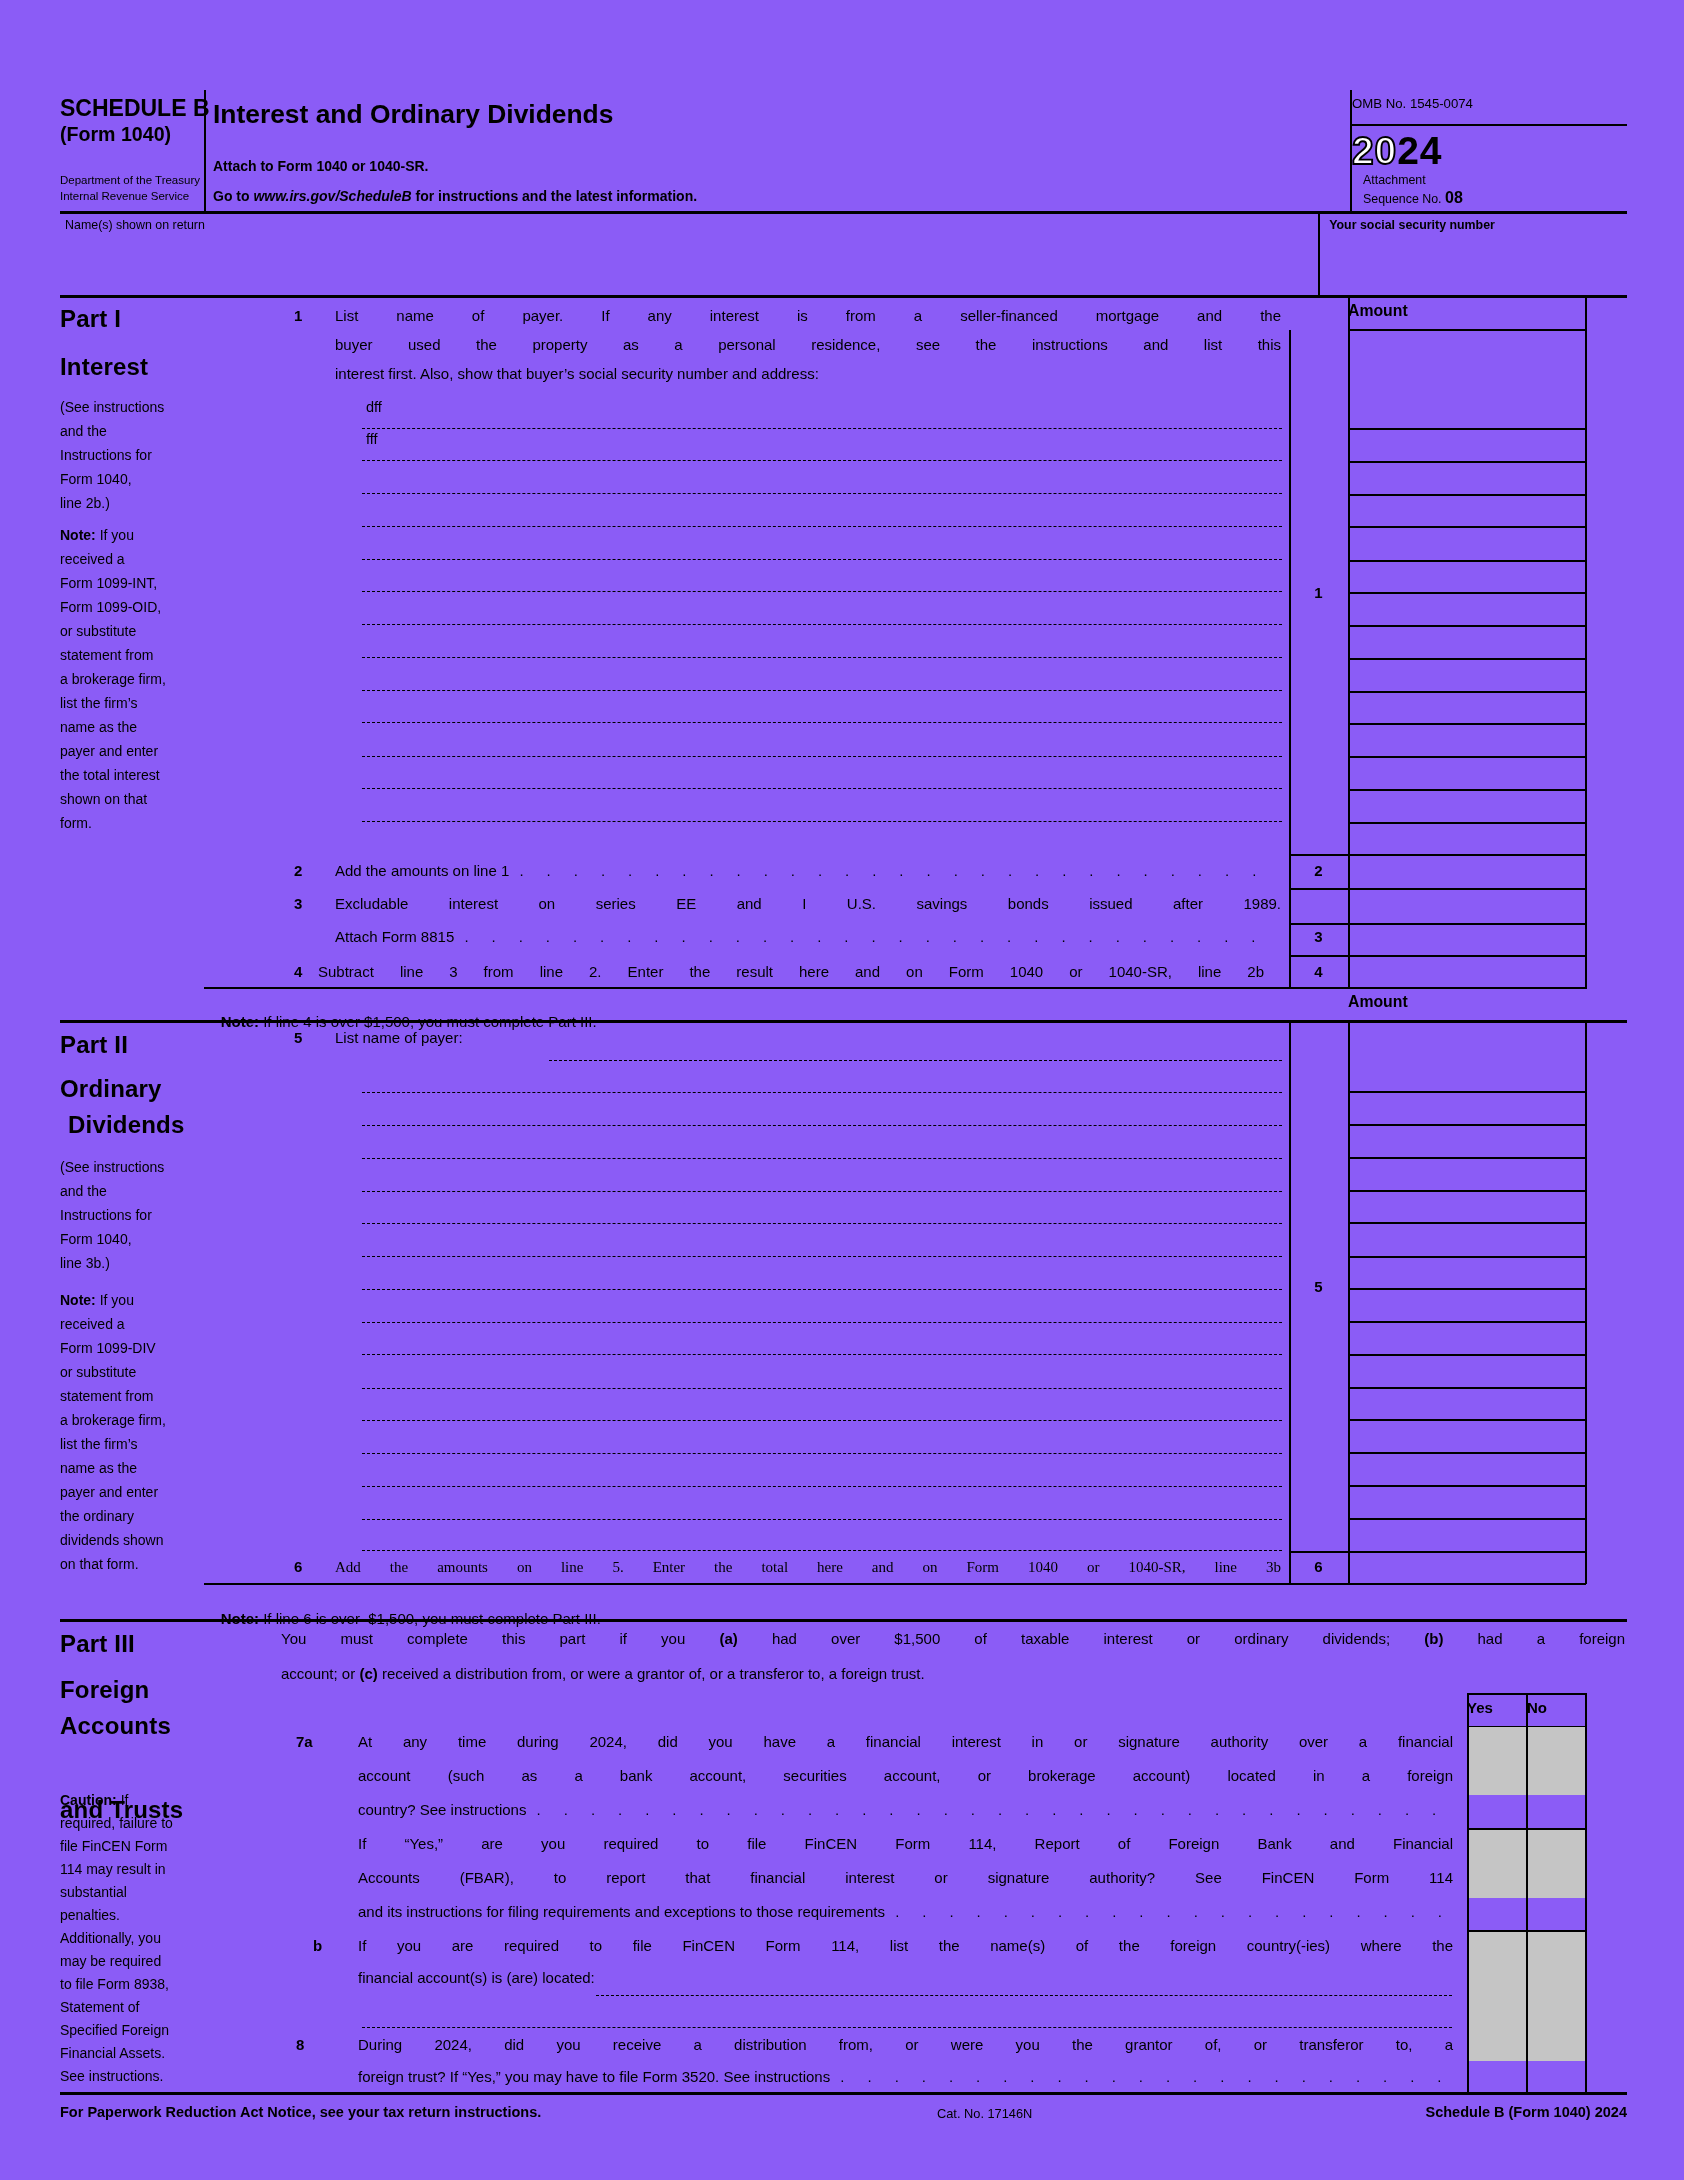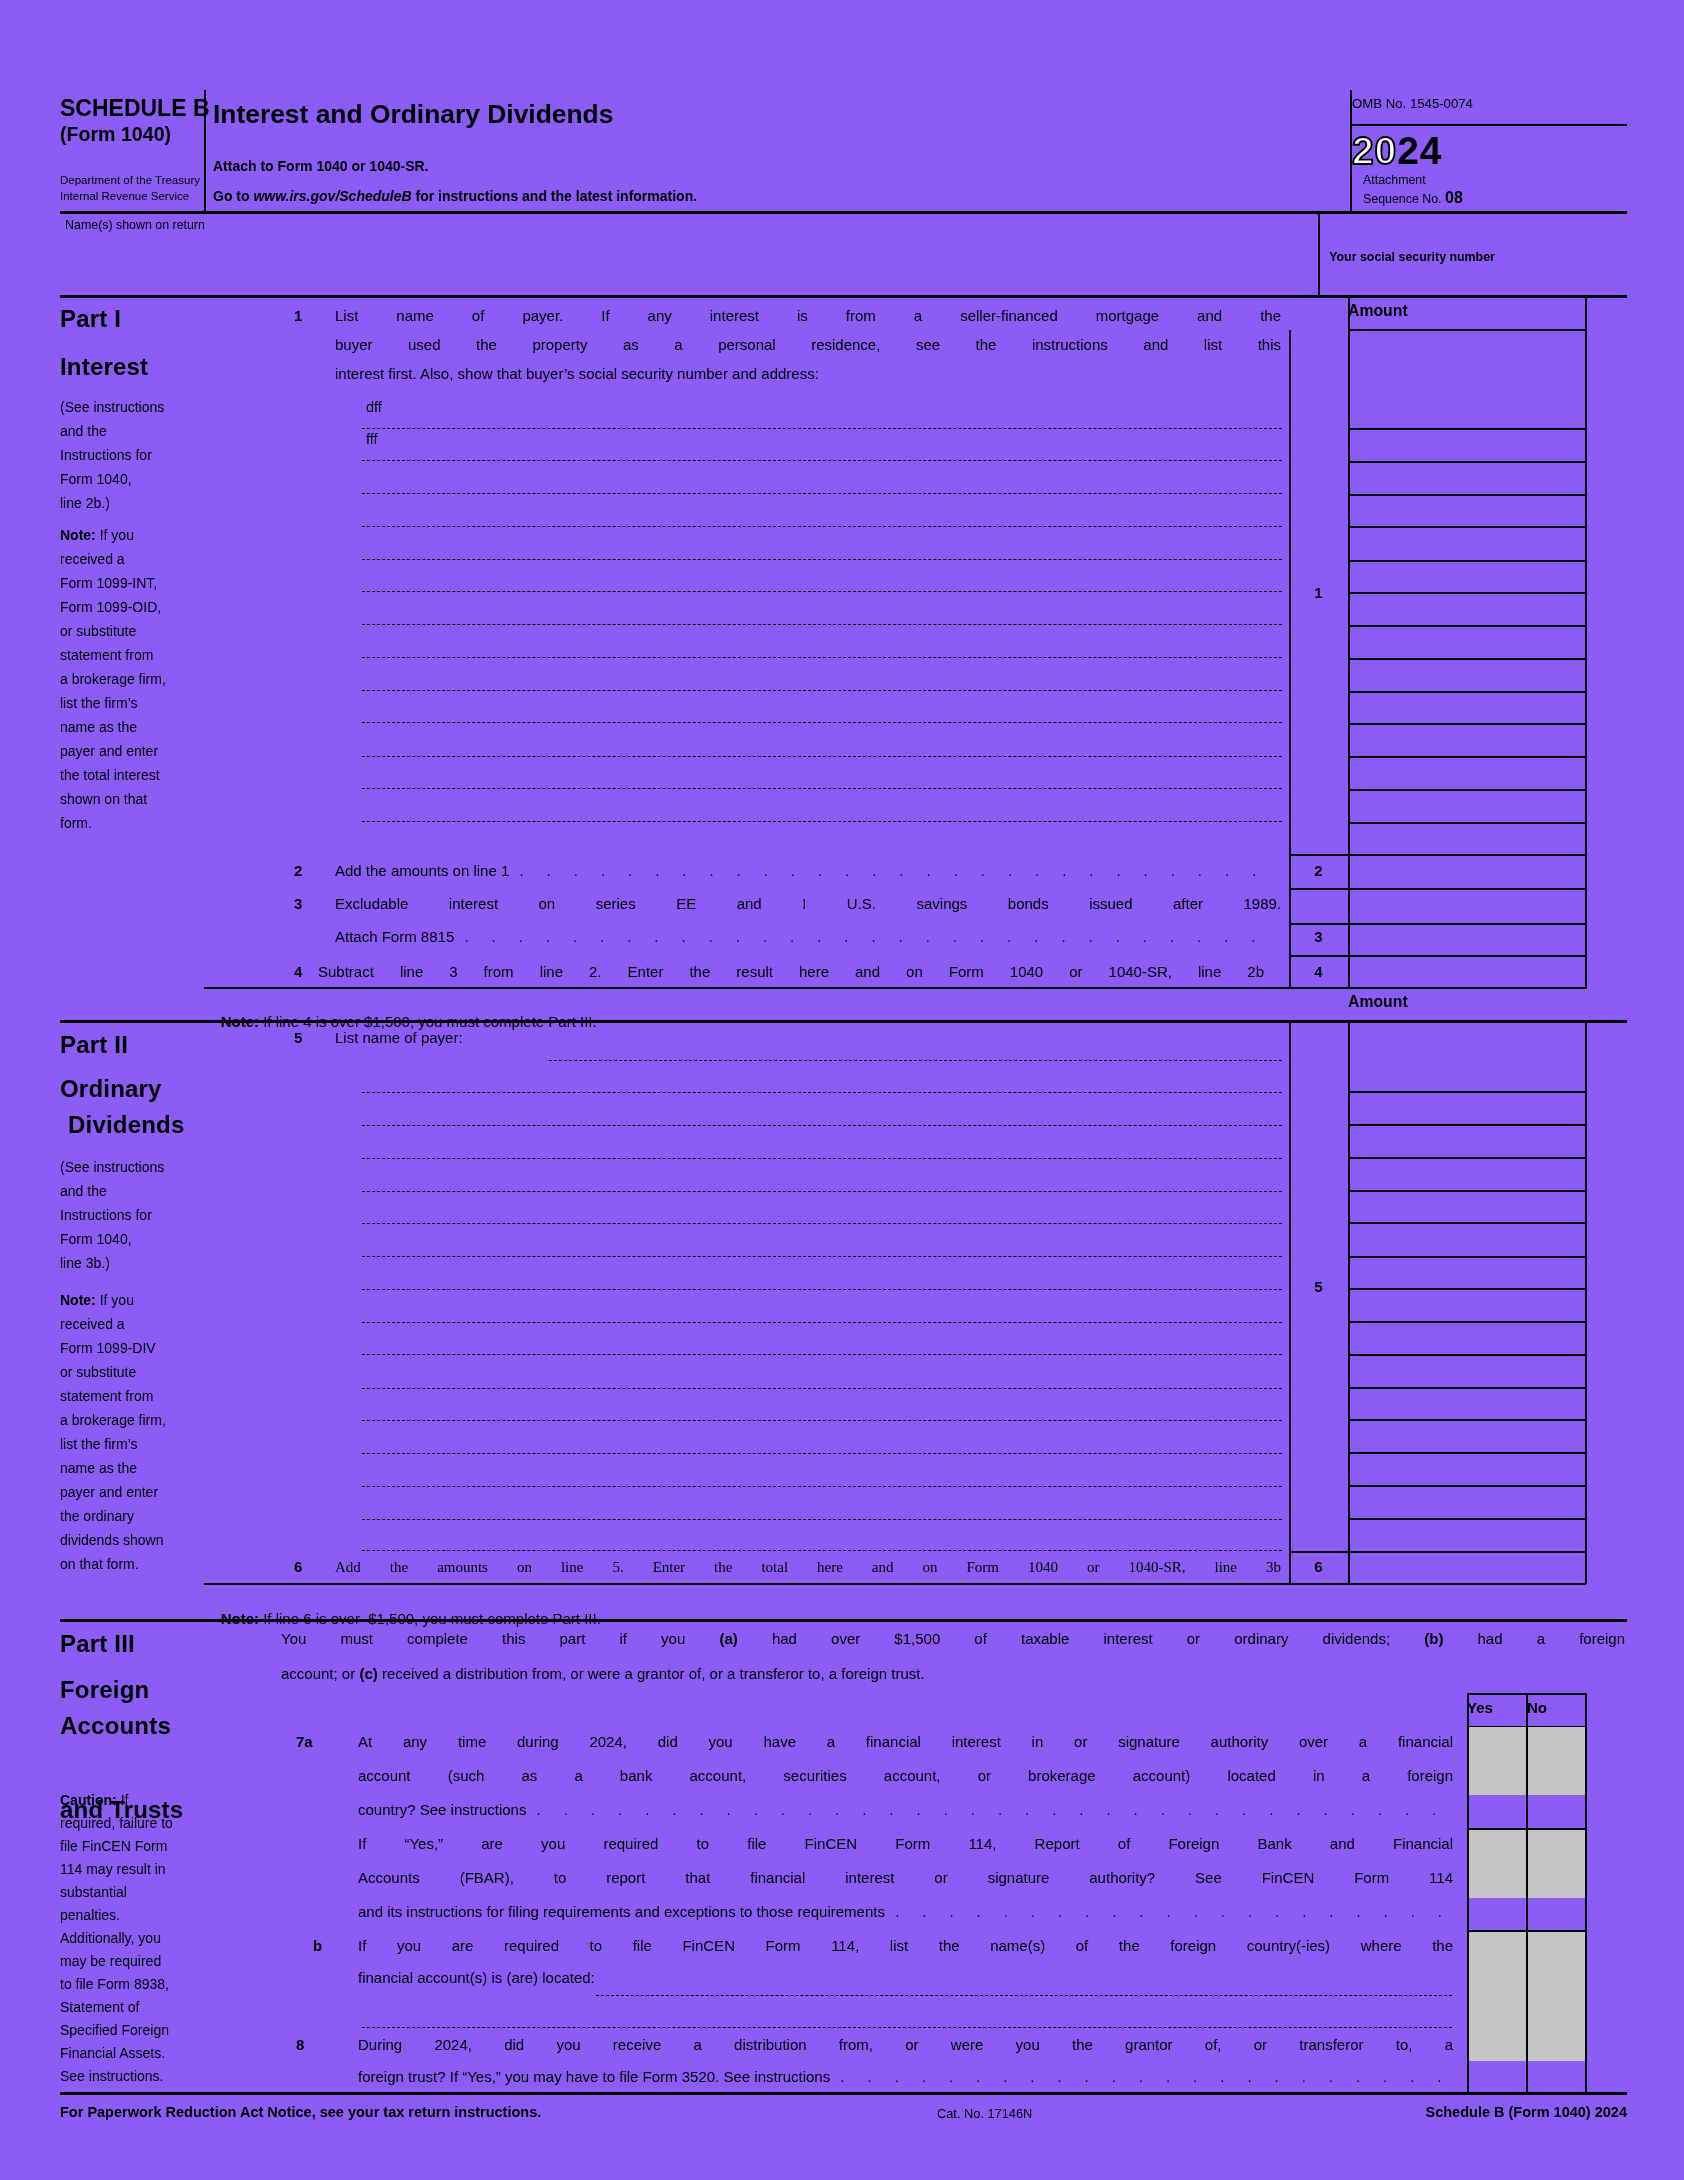--- a/index.html
+++ b/index.html
@@ -50,21 +50,21 @@
   <div class="abs" style="left:1363px;top:189px;font-size:12.4px;">
     <span>Sequence No. </span><span class="b" style="font-size:16px;">08</span>
   </div>
 
   <div class="hline" style="left:60px;top:211px;width:1567px;height:3px;"></div>
   <div class="abs" style="left:60px;top:213px;width:1258px;height:83px;">
     <div style="padding:5.1px 0 0 5.1px;font-size:12.4px;">Name(s) shown on return</div>
   </div>
   <div class="vline" style="left:1318px;top:213px;width:1.5px;height:83px;"></div>
   <div class="abs" style="left:1319px;top:213px;width:308px;height:83px;">
-    <div class="b" style="padding:5.1px 0 0 10.2px;font-size:12.4px;margin-top:32px;">Your social security number</div>
+    <div class="b" style="padding:5.1px 0 0 10.2px;font-size:12.4px;">Your social security number</div>
   </div>
   <div class="hline" style="left:60px;top:295px;width:1567px;height:3px;"></div>
 
   <div class="abs partlbl" style="left:60px;top:305px;text-align:center;">Part I</div>
   <div class="abs partlbl" style="left:60px;top:353px;">Interest</div>
   <div class="abs t16" style="left:60px;top:395px;">
     <div>(See instructions</div>
     <div>and the</div>
     <div>Instructions for</div>
     <div>Form 1040,</div>

